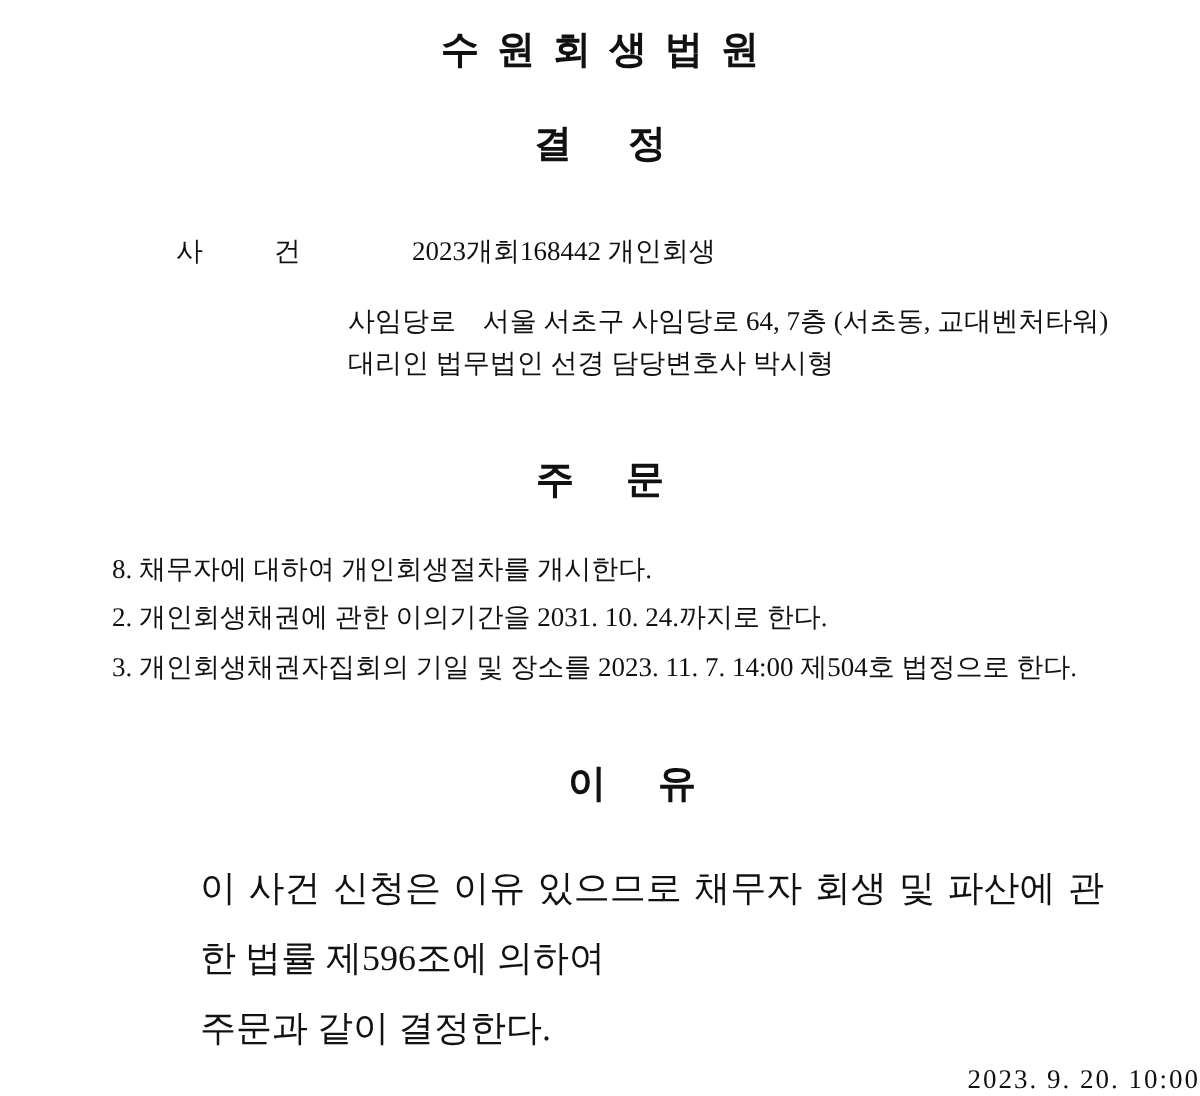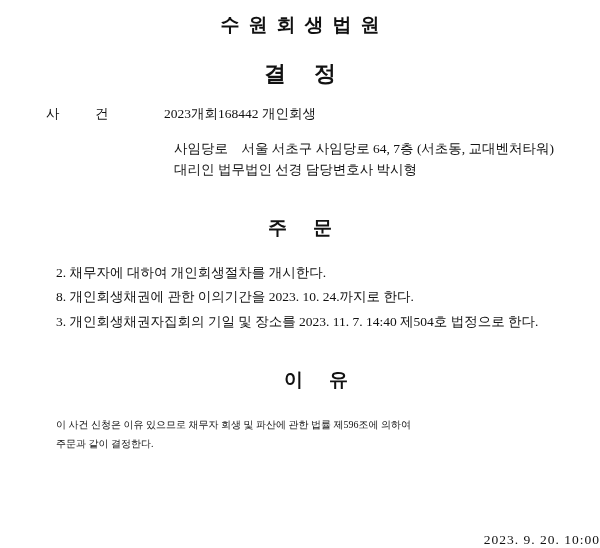--- a/index.html
+++ b/index.html
@@ -25,29 +25,29 @@
   .court-title {
     text-align: center;
     font-size: 19px;
     font-weight: bold;
     letter-spacing: 9px;
     margin-top: 12px;
     text-indent: 9px;
   }
   .doc-type {
     text-align: center;
-    font-size: 22px;
+    font-size: 19px;
     font-weight: bold;
     letter-spacing: 28px;
     margin-top: 21px;
     text-indent: 28px;
   }
   .field-block {
-    margin-top: 16px;
-    padding-left: 46px;
+    margin-top: 32px;
+    padding-left: 88px;
     font-size: 13.5px;
   }
   .field-row {
     display: flex;
     align-items: baseline;
     margin-bottom: 12px;
   }
   .field-label {
     width: 118px;
     display: inline-block;
@@ -82,23 +82,24 @@
     line-height: 1.82;
     list-style: none;
   }
   .ordered-list li {
     white-space: nowrap;
   }
   .reason-body {
     margin-top: 22px;
     padding-left: 56px;
     padding-right: 48px;
-    font-size: 10px;
+    font-size: 18px;
     line-height: 1.95;
     text-align: justify;
+    margin-left: 44px;
   }
   .reason-body .l2 {
     display: block;
   }
   .datestamp {
     position: absolute;
     left: 0;
     right: 0;
     bottom: 12px;
     text-align: right;
@@ -126,23 +127,23 @@
     <div>
       <span class="lbl">사임당로</span>
       <span style="display:inline-block;width:10px"></span><span>서울 서초구 사임당로 64, 7층 (서초동, 교대벤처타워)</span>
     </div>
     <div>대리인  법무법인 선경  담당변호사 박시형</div>
   </div>
 
   <div class="section-heading heading-jumun">주문</div>
 
   <ul class="ordered-list">
-    <li>2. 채무자에 대하여 개인회생절차를 개시한다.</li>
-    <li>8. 개인회생채권에 관한 이의기간을 2023. 10. 24.까지로 한다.</li>
-    <li>3. 개인회생채권자집회의 기일 및 장소를 2023. 11. 7. 14:40 제504호 법정으로 한다.</li>
+    <li>8. 채무자에 대하여 개인회생절차를 개시한다.</li>
+    <li>2. 개인회생채권에 관한 이의기간을 2031. 10. 24.까지로 한다.</li>
+    <li>3. 개인회생채권자집회의 기일 및 장소를 2023. 11. 7. 14:00 제504호 법정으로 한다.</li>
   </ul>
 
   <div class="section-heading heading-iyu">이유</div>
 
   <div class="reason-body">
     <span class="l2">이 사건 신청은 이유 있으므로 채무자 회생 및 파산에 관한 법률 제596조에 의하여</span>
     <span class="l2">주문과 같이 결정한다.</span>
   </div>
 
   <div class="datestamp">2023. 9. 20.  10:00</div>

